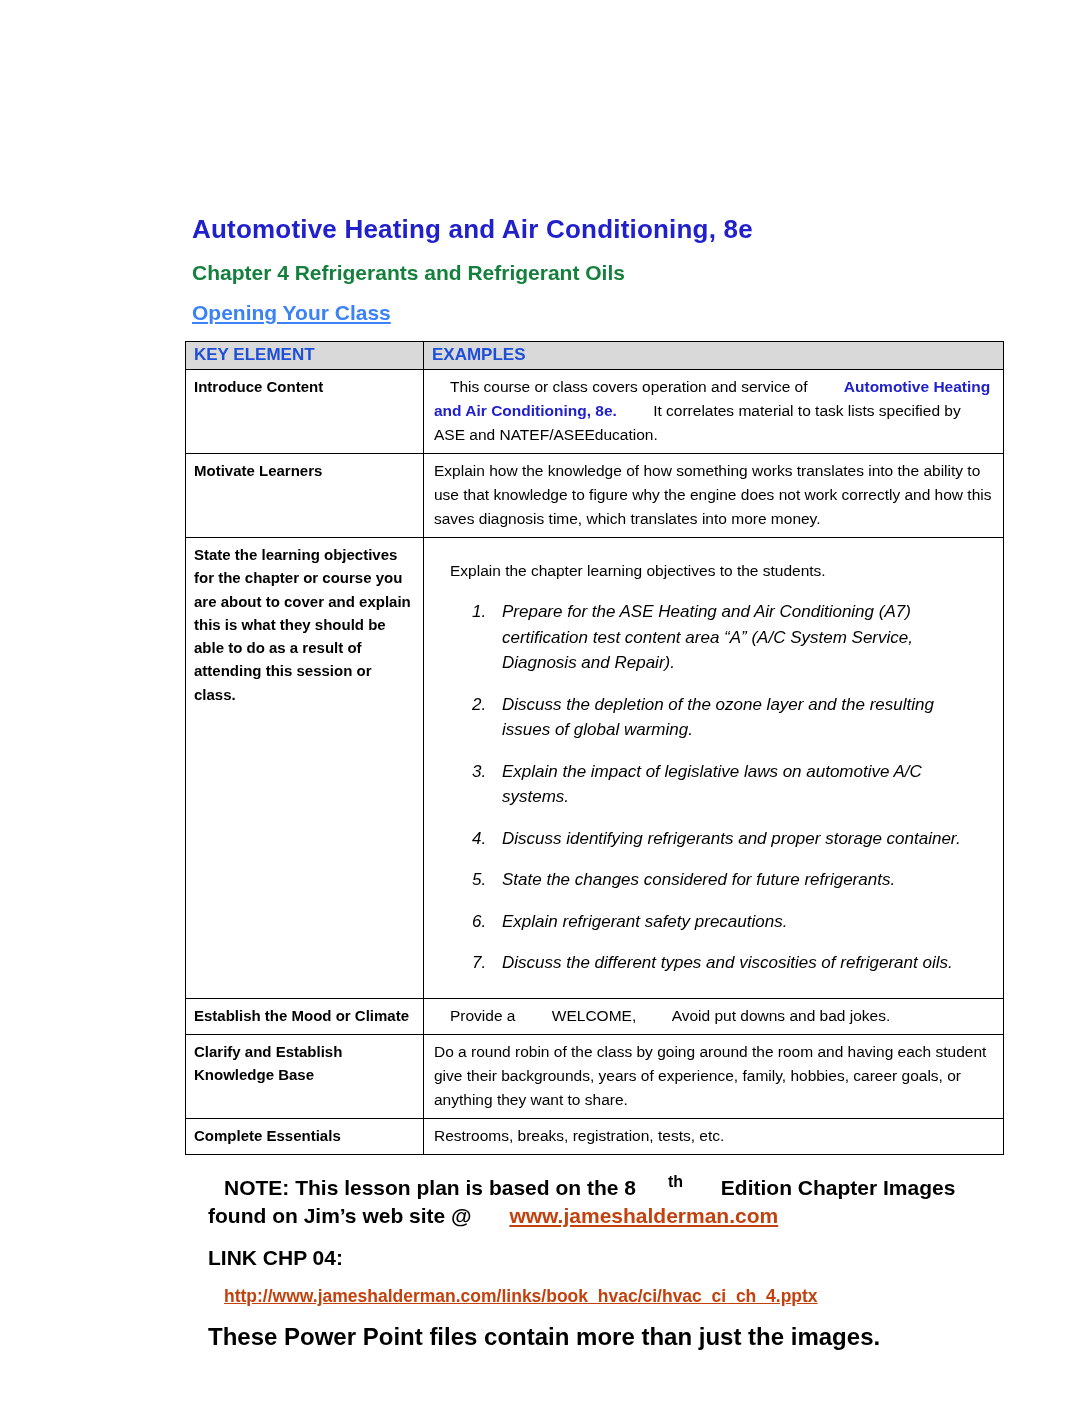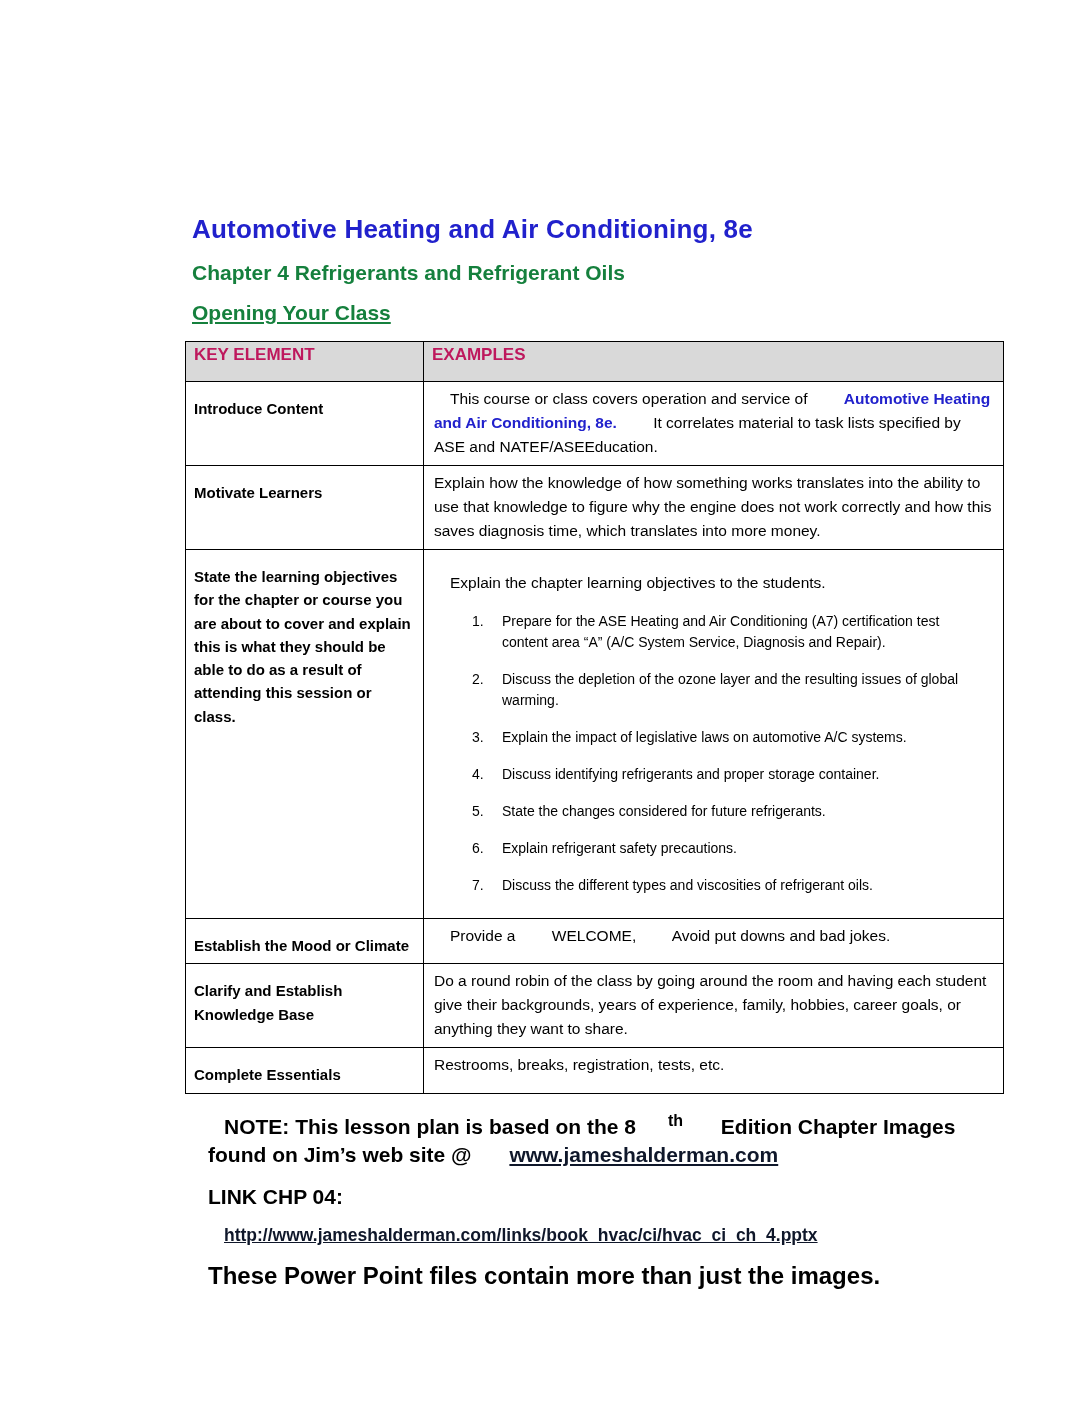--- a/index.html
+++ b/index.html
@@ -22,21 +22,21 @@
     font-weight: bold;
     letter-spacing: 0.2px;
   }
   .chapter-title {
     color: #15803d;
     font-size: 21px;
     font-weight: bold;
     margin-top: 16px;
   }
   .section-title {
-    color: #15803d;
+    color: #3b82f6;
     font-size: 21px;
     font-weight: bold;
     text-decoration: underline;
     margin-top: 10px;
   }
   table.lesson-table {
     border-collapse: collapse;
     width: 818px;
     margin-left: 9px;
     margin-top: 4px;
@@ -45,66 +45,67 @@
   table.lesson-table th,
   table.lesson-table td {
     border: 1.6px solid #000000;
     vertical-align: top;
     text-align: left;
   }
   col.col-key { width: 238px; }
   col.col-ex  { width: 580px; }
   thead th {
     background: #d9d9d9;
-    color: #be185d;
+    color: #1d4ed8;
     font-size: 17px;
     font-weight: bold;
-    padding: 3px 8px 16px 8px;
+    padding: 3px 8px 4px 8px;
   }
   td.key-cell {
     font-size: 15px;
     font-weight: bold;
-    padding: 15px 8px 6px 8px;
+    padding: 5px 8px 6px 8px;
     line-height: 1.55;
   }
   td.ex-cell {
     font-size: 15.5px;
     padding: 5px 10px 6px 10px;
     line-height: 1.55;
   }
   .hl-blue { color: #2121cc; font-weight: bold; }
   .it { }
   ol.objectives {
     list-style: none;
     counter-reset: obj;
     margin-top: 10px;
     padding-left: 4px;
   }
   ol.objectives li {
     counter-increment: obj;
-    font-size: 14px;
+    font-size: 17px;
     line-height: 1.5;
     margin-bottom: 14px;
     padding-left: 32px;
     position: relative;
+    font-style: italic;
   }
   ol.objectives li::before {
     content: counter(obj) ".";
     position: absolute;
     left: 2px;
   }
   .footer { margin-top: 6px; max-width: 830px; }
   .note-line {
     font-size: 21px;
     font-weight: bold;
     line-height: 1.35;
   }
   .note-line sup { font-size: 16px; }
   a.doc-link {
-    color: #0f172a;
+    color: #c2410c;
     font-weight: bold;
     cursor: pointer;
   }
   .link-label {
     font-size: 21px;
     font-weight: bold;
     margin-top: 6px;
   }
   .link-url-line {
     font-size: 17.5px;

